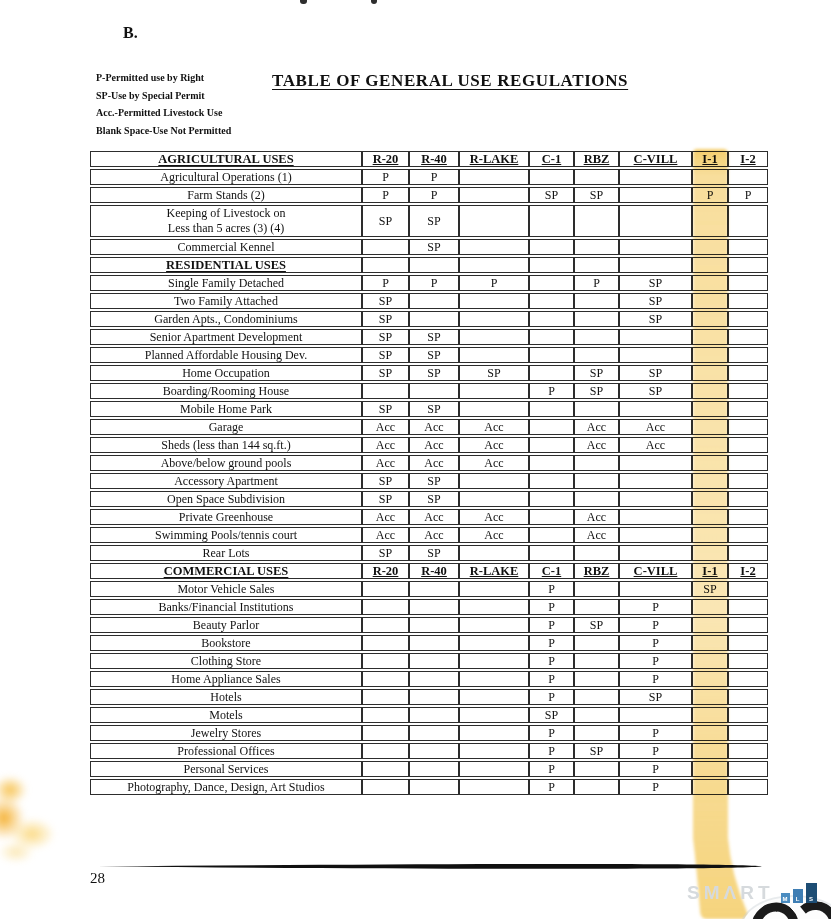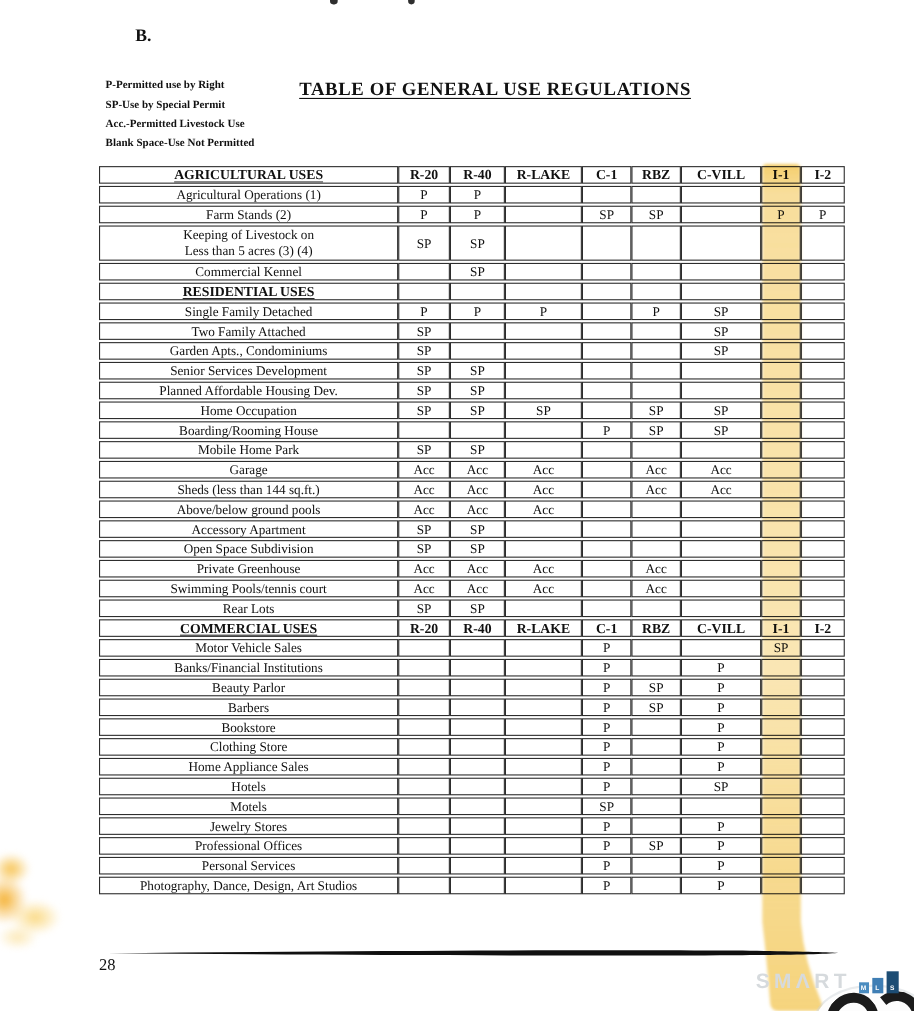--- a/index.html
+++ b/index.html
@@ -27,21 +27,21 @@
   table.reg{
     position:absolute;left:90px;top:149px;width:678px;
     table-layout:fixed;border-collapse:separate;border-spacing:0 2px;
   }
   table.reg th,table.reg td{
     border:1px solid #2d2d2d;height:14px;line-height:13px;
     font-size:12px;text-align:center;vertical-align:middle;
     padding:0 1px;overflow:hidden;font-weight:normal;
   }
   table.reg th.sec{font-weight:bold;font-size:12.5px;text-decoration:underline;text-underline-offset:2px;}
-  table.reg th.zone{font-weight:bold;font-size:12.5px;}
+  table.reg th.zone{font-weight:bold;font-size:12.5px;text-decoration:underline;}
   table.reg td.use{white-space:pre-line;}
   table.reg tr.tall td{height:30px;line-height:15px;}
 
   
   svg.hl{position:absolute;left:0;top:0;pointer-events:none;mix-blend-mode:multiply;}
 
   
   svg.rule{position:absolute;left:0;top:0;pointer-events:none;}
   .page-number{position:absolute;left:90px;top:870px;width:678px;text-align:left;font-size:15px;}
 
@@ -205,21 +205,21 @@
           <td>SP</td>
           <td></td>
           <td></td>
           <td></td>
           <td></td>
           <td>SP</td>
           <td></td>
           <td></td>
         </tr>
         <tr>
-          <td class="use">Senior Services Development</td>
+          <td class="use">Senior Apartment Development</td>
           <td>SP</td>
           <td>SP</td>
           <td></td>
           <td></td>
           <td></td>
           <td></td>
           <td></td>
           <td></td>
         </tr>
         <tr>
@@ -382,31 +382,20 @@
           <td></td>
           <td></td>
           <td>P</td>
           <td></td>
           <td>P</td>
           <td></td>
           <td></td>
         </tr>
         <tr>
           <td class="use">Beauty Parlor</td>
-          <td></td>
-          <td></td>
-          <td></td>
-          <td>P</td>
-          <td>SP</td>
-          <td>P</td>
-          <td></td>
-          <td></td>
-        </tr>
-        <tr>
-          <td class="use">Barbers</td>
           <td></td>
           <td></td>
           <td></td>
           <td>P</td>
           <td>SP</td>
           <td>P</td>
           <td></td>
           <td></td>
         </tr>
         <tr>

